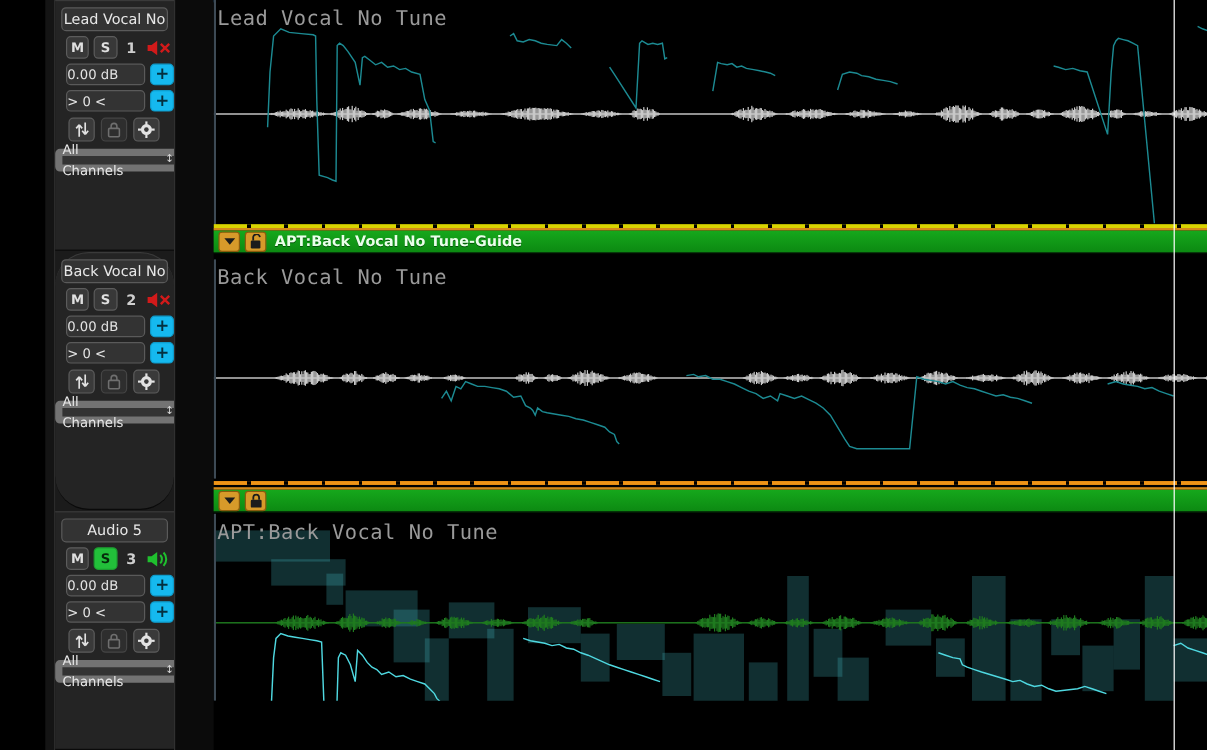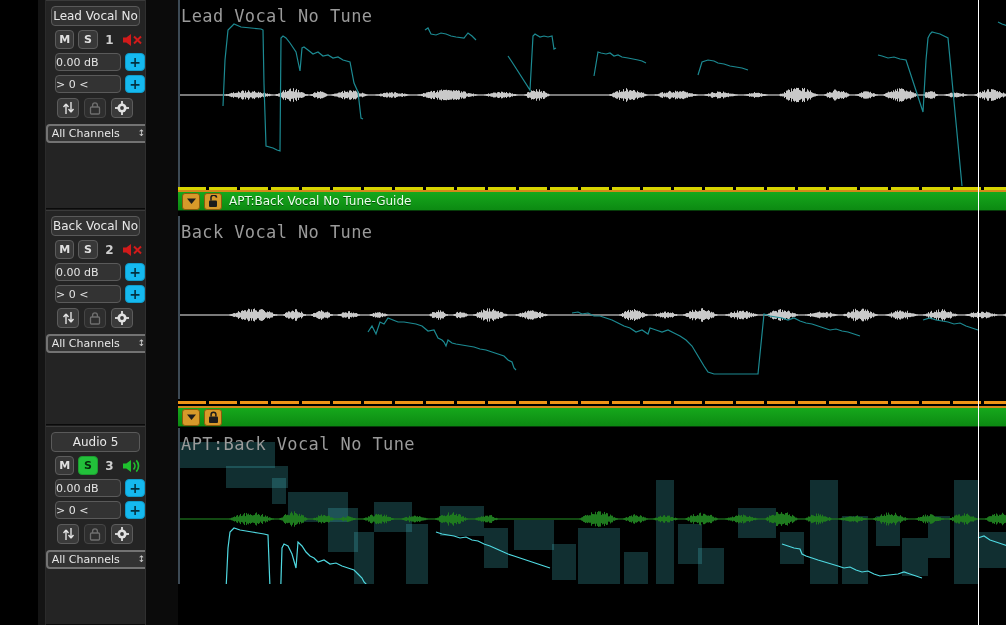--- a/index.html
+++ b/index.html
@@ -24,21 +24,21 @@
     position:absolute; left:107px; top:0; width:33px; height:625px;
     background:#0b0b0b; border-left:1px solid #303030;
   }
   .track-header {
     position:absolute; left:8px; width:99px;
     background:#242424;
     border-top:1px solid #3a3a3a;
     border-bottom:1px solid #0a0a0a;
   }
   .track-header.t1 { top:0;   height:209px; }
-  .track-header.t2 { top:210px; height:215px; }
+  .track-header.t2 { top:210px; height:215px;border-radius:28px; }
   .track-header.t3 { top:426px; height:199px; }
 
   .name-field {
     margin:5px auto 0; width:89px; height:20px;
     background:#333; border:1px solid #5a5a5a; border-radius:4px;
     color:#e8e8e8; font-size:12px; line-height:19px; text-align:center;
     white-space:nowrap; overflow:hidden;
   }
   .row-ms {
     display:flex; align-items:center; gap:4px;
@@ -74,21 +74,21 @@
     margin:5px 12px 0 0; height:20px;
   }
   .icon-btn {
     width:22px; height:20px; border-radius:4px;
     background:#3a3a3a; border:1px solid #5c5c5c;
     display:flex; align-items:center; justify-content:center;
   }
   .icon-btn.dim { background:#2e2e2e; border-color:#454545; }
   .chan-select {
     margin:6px auto 0; width:105px; height:19px;
-    background:#333; border:2px solid #737373; border-radius:4px;
+    background:#333; border:6px solid #737373; border-radius:4px;
     color:#e8e8e8; font-size:11px; line-height:18px;
     display:flex; align-items:center; justify-content:center; gap:18px;
   }
   .chev { font-size:9px; color:#d6d6d6; line-height:1; }
 
   
   .lanes { position:absolute; left:140px; top:0; width:866px; height:625px; background:#000; }
   .lane { position:absolute; left:0; width:866px; background:#000; overflow:hidden; }
   .lane.l1 { top:0;   height:190px; }
   .lane.l2 { top:216px; height:183px; }
@@ -112,21 +112,21 @@
     border-top:2px solid #d4891a; border-bottom:1px solid #063a09;
   }
   .item-bar.b1 { top:190px; }
   .item-bar.b2 { top:406px; }
   .ib-btn {
     width:18px; height:17px; border-radius:3px;
     background:#d79a2a; border:1px solid #8a5c0d;
     display:flex; align-items:center; justify-content:center;
   }
   .ib-title {
-    color:#eaffea; font-size:12px; font-weight:normal;
+    color:#eaffea; font-size:12px; font-weight:bold;
     font-family:"DejaVu Sans", sans-serif; margin-left:3px;
     text-shadow:0 1px 0 #04520a; white-space:nowrap;
   }
 
   
   .auto-line { position:absolute; left:0; width:866px; height:3px; }
   .auto-yellow { background:#d8d400; top:187px; }
   .auto-blue   { background:#2b6ea8; top:184px; height:2px; }
   .auto-orange { background:#f09416; top:401px; }
 

